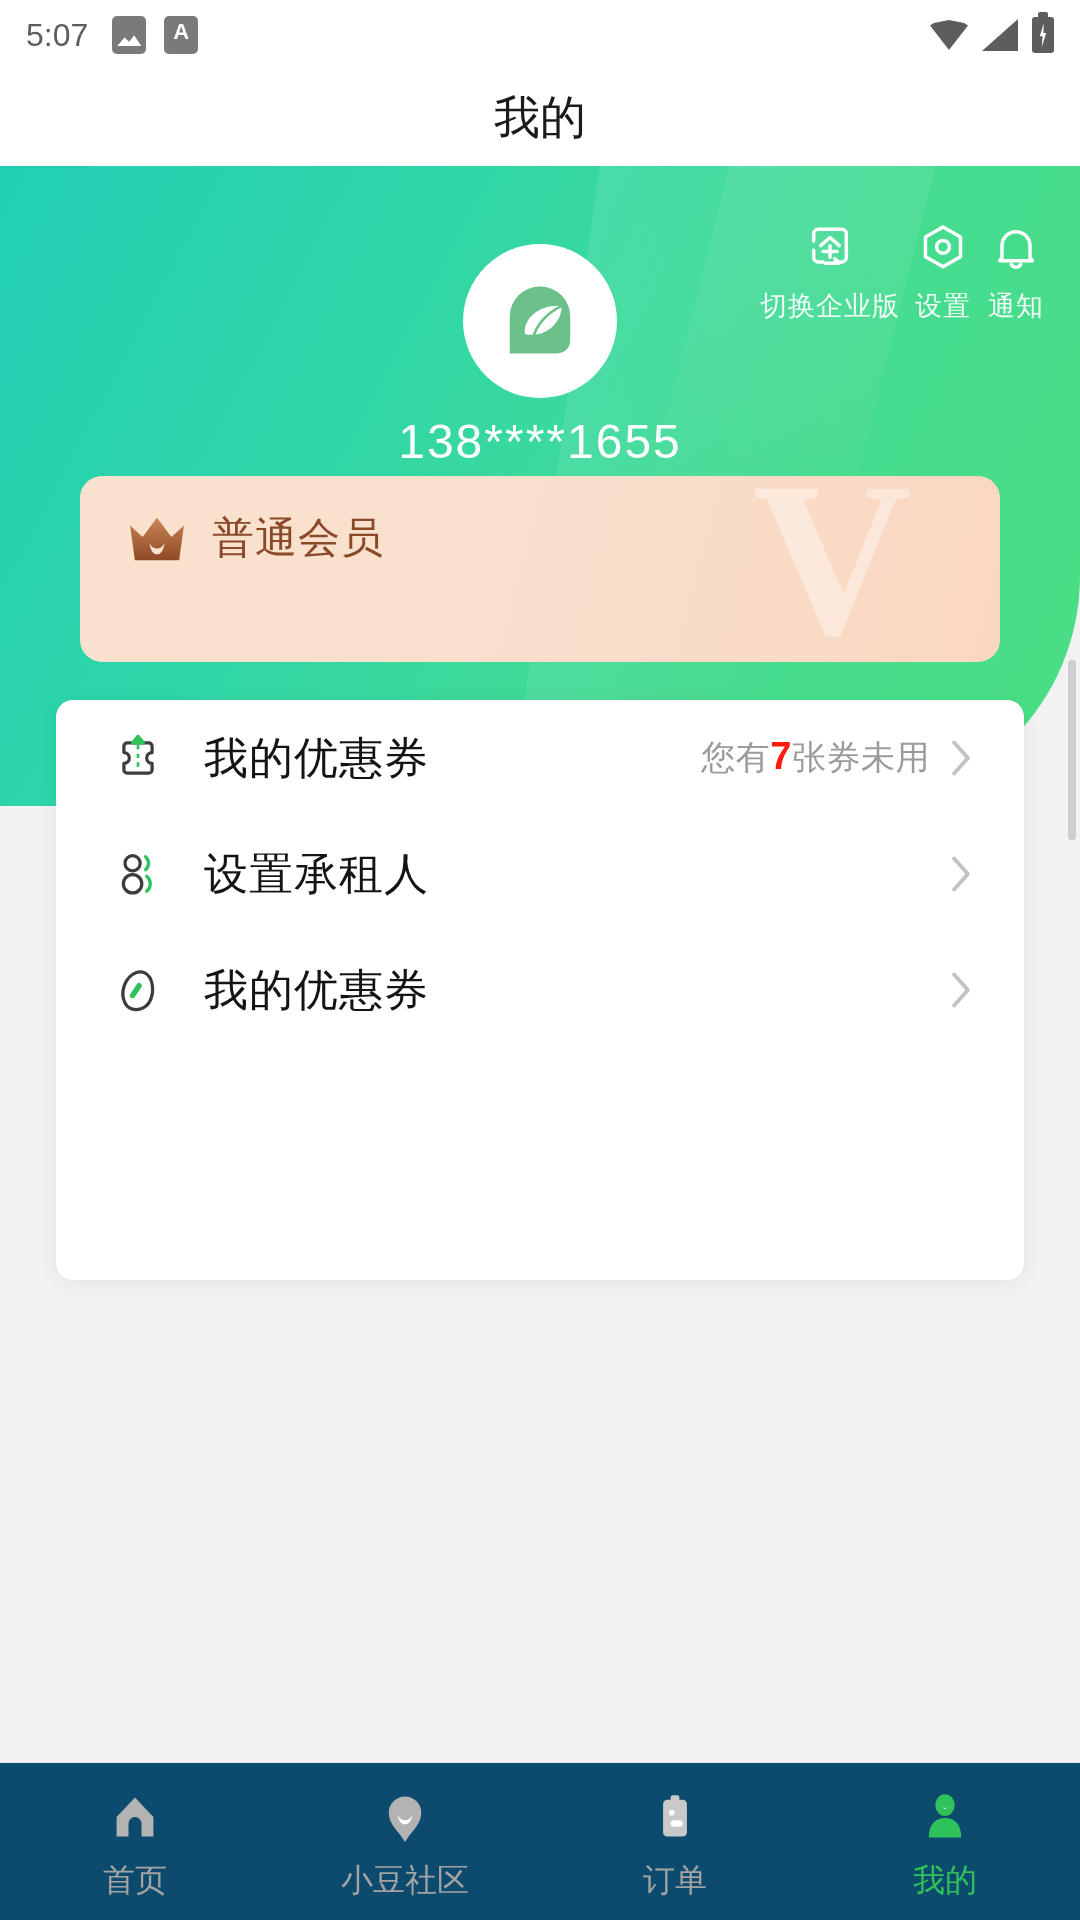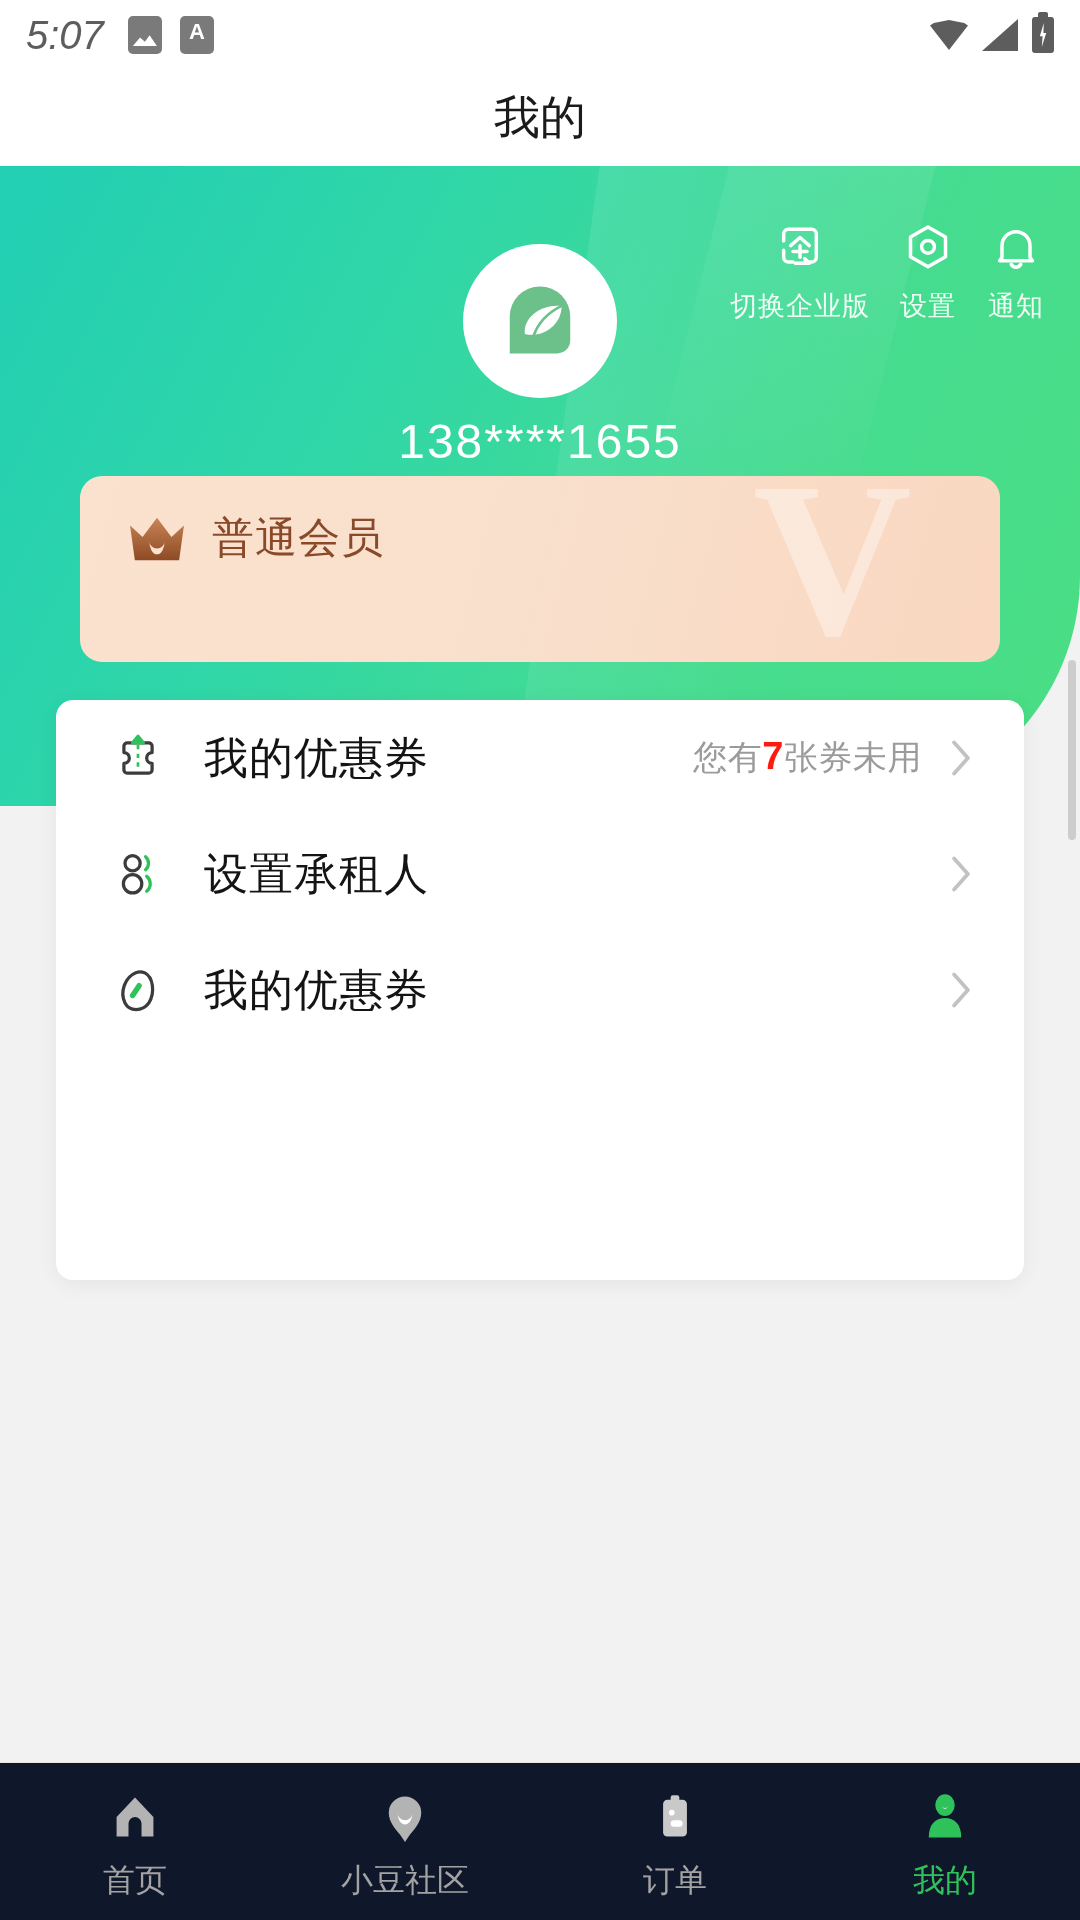--- a/index.html
+++ b/index.html
@@ -10,21 +10,21 @@
     overflow:hidden;
     position:relative;
   }
 
   
   .statusbar{
     position:absolute; top:0; left:0; width:1080px; height:70px;
     background:#ffffff; display:flex; align-items:center;
     padding:0 26px;
   }
-  .sb-time{ font-size:40px; color:#5d5d5d; letter-spacing:0px; font-weight:400;font-style:italic;}
+  .sb-time{ font-size:32px; color:#5d5d5d; letter-spacing:0px; font-weight:400;}
   .sb-left-icons{ display:flex; align-items:center; gap:18px; margin-left:24px;}
   .sb-ic{ width:34px; height:38px; border-radius:5px; background:#7a7a7a; position:relative; display:flex;align-items:center;justify-content:center;}
   .sb-ic.photo::after{
     content:""; position:absolute; bottom:8px; left:5px; width:24px; height:12px;
     background:#ffffff;
     clip-path:polygon(0% 100%, 30% 30%, 50% 65%, 70% 10%, 100% 100%);
   }
   .sb-ic.letter{ color:#fff; font-size:22px; font-weight:700; line-height:1; padding-bottom:6px;}
   .sb-right{ margin-left:auto; display:flex; align-items:center; gap:14px;}
   .ic-wifi{ width:38px; height:30px; background:#5d5d5d;
@@ -56,21 +56,21 @@
     transform:rotate(8deg);
   }
   .hero .sheen2{
     position:absolute; top:-40px; left:690px; width:200px; height:420px;
     background:linear-gradient(180deg, rgba(255,255,255,.08), rgba(255,255,255,0));
     transform:rotate(14deg);
   }
 
   
   .hero-actions{
-    position:absolute; top:52px; right:34px; display:flex; align-items:flex-start; gap:28px;
+    position:absolute; top:52px; right:34px; display:flex; align-items:flex-start; gap:13px;
   }
   .ha{ display:flex; flex-direction:column; align-items:center; width:auto;}
   .ha .glyph{ width:60px; height:60px; display:flex; align-items:center; justify-content:center;}
   .ha .lbl{ margin-top:10px; font-size:27px; color:rgba(255,255,255,.92); white-space:nowrap; letter-spacing:1px;}
 
   
   .avatar{
     position:absolute; top:78px; left:50%; transform:translateX(-50%);
     width:154px; height:154px; border-radius:50%; background:#ffffff;
     display:flex; align-items:center; justify-content:center;
@@ -101,29 +101,29 @@
     background:#ffffff; border-radius:17px;
     box-shadow:0 4px 22px rgba(0,0,0,.06);
     padding:0 0;
   }
   .menu-row{
     height:116px; display:flex; align-items:center; padding:0 52px; position:relative;
     cursor:pointer;
   }
   .menu-row .mi{ width:60px; height:60px; display:flex; align-items:center; justify-content:center; flex:0 0 60px;}
   .menu-row .ml{ margin-left:36px; font-size:44px; color:#141414; letter-spacing:1px;}
-  .menu-row .mr{ margin-left:auto; display:flex; align-items:center; gap:28px;}
+  .menu-row .mr{ margin-left:auto; display:flex; align-items:center; gap:20px;}
   .menu-row .note{ font-size:34px; color:#9b9b9b; letter-spacing:.5px;}
   .menu-row .note .hi{ color:#ff1a10; font-weight:700; font-size:38px;}
   .chev{ width:22px; height:38px;}
 
   
   .tabbar{
     position:absolute; bottom:0; left:0; width:1080px; height:158px;
-    background:#0f172a; border-top:1px solid #e6e6e6;
+    background:#0c4a6e; border-top:1px solid #e6e6e6;
     display:flex; align-items:flex-start;
   }
   .tab{ flex:1; display:flex; flex-direction:column; align-items:center; padding-top:26px; cursor:pointer;}
   .tab .ti{ width:56px; height:56px; display:flex; align-items:center; justify-content:center;}
   .tab .tl{ margin-top:14px; font-size:32px; color:#a3a3a3;}
   .tab.active .tl{ color:#2fc25b;}
 
   
   .scroll-hint{
     position:absolute; top:660px; right:4px; width:8px; height:180px;

